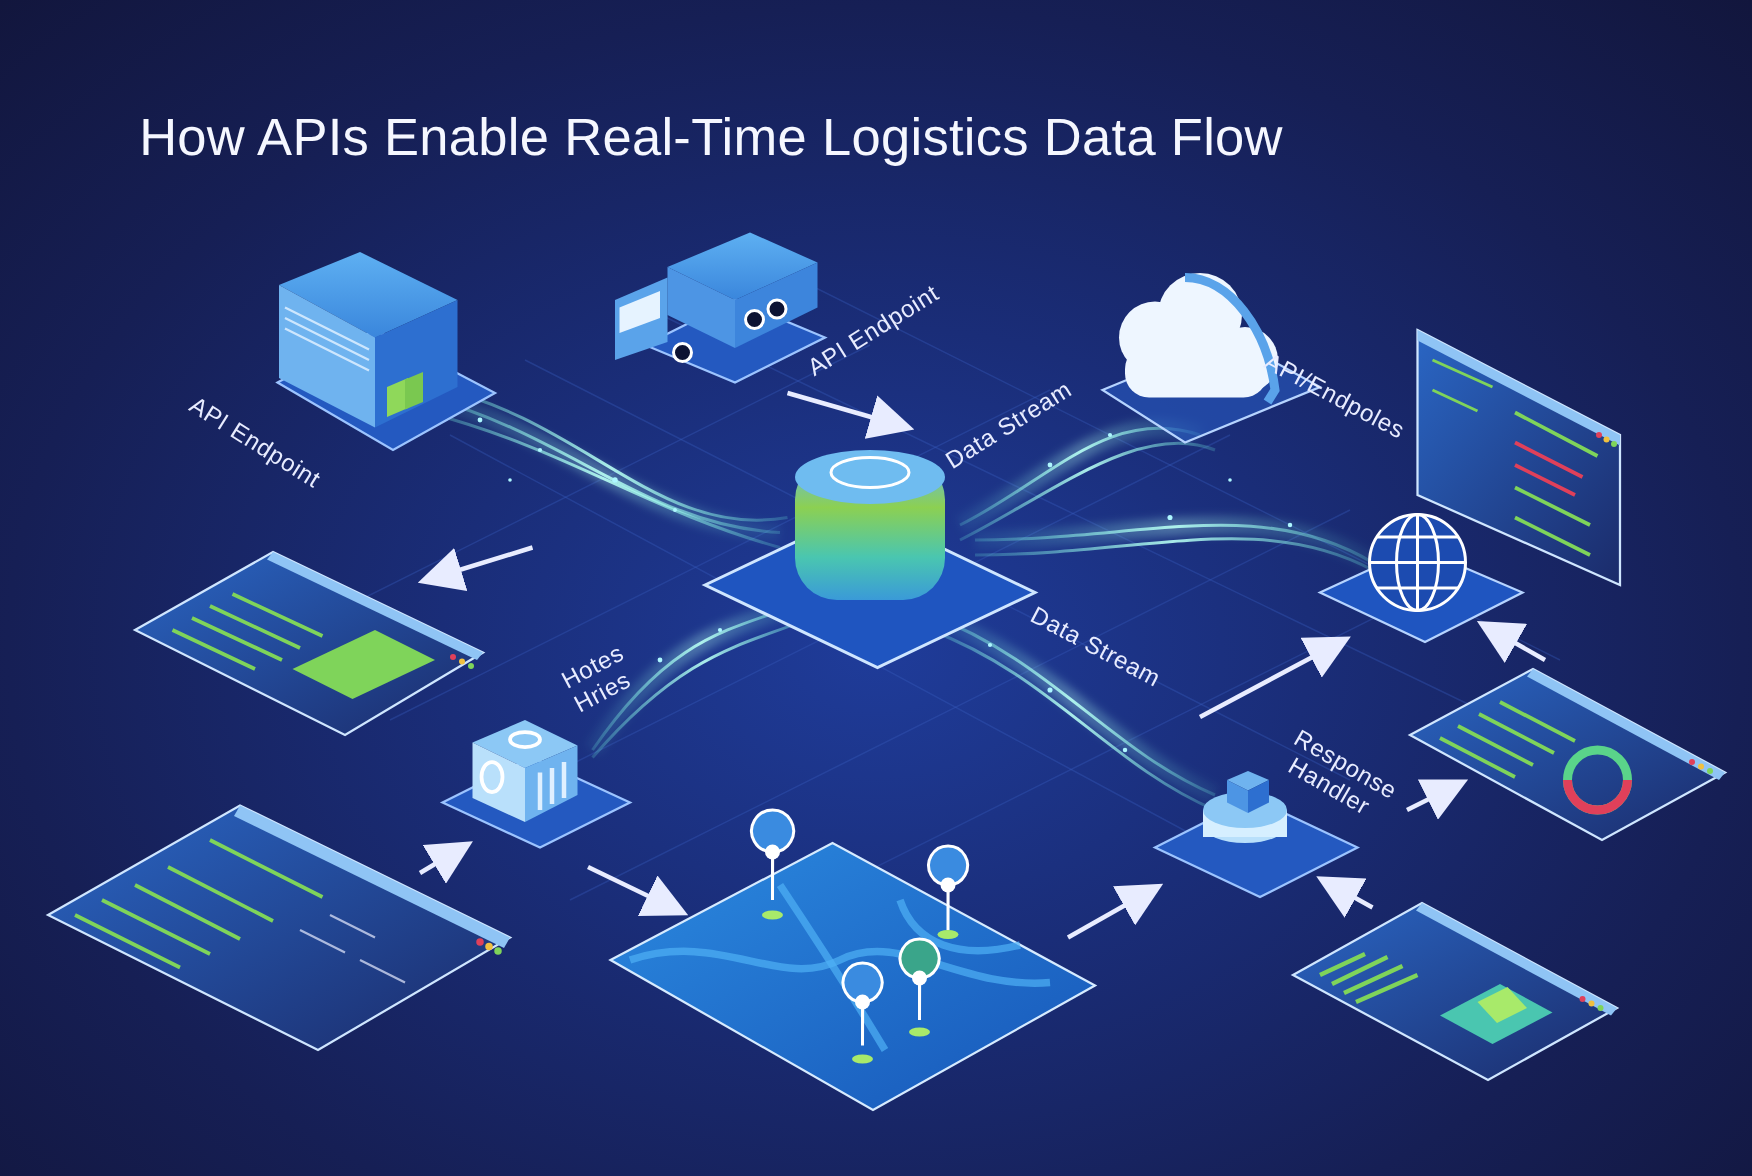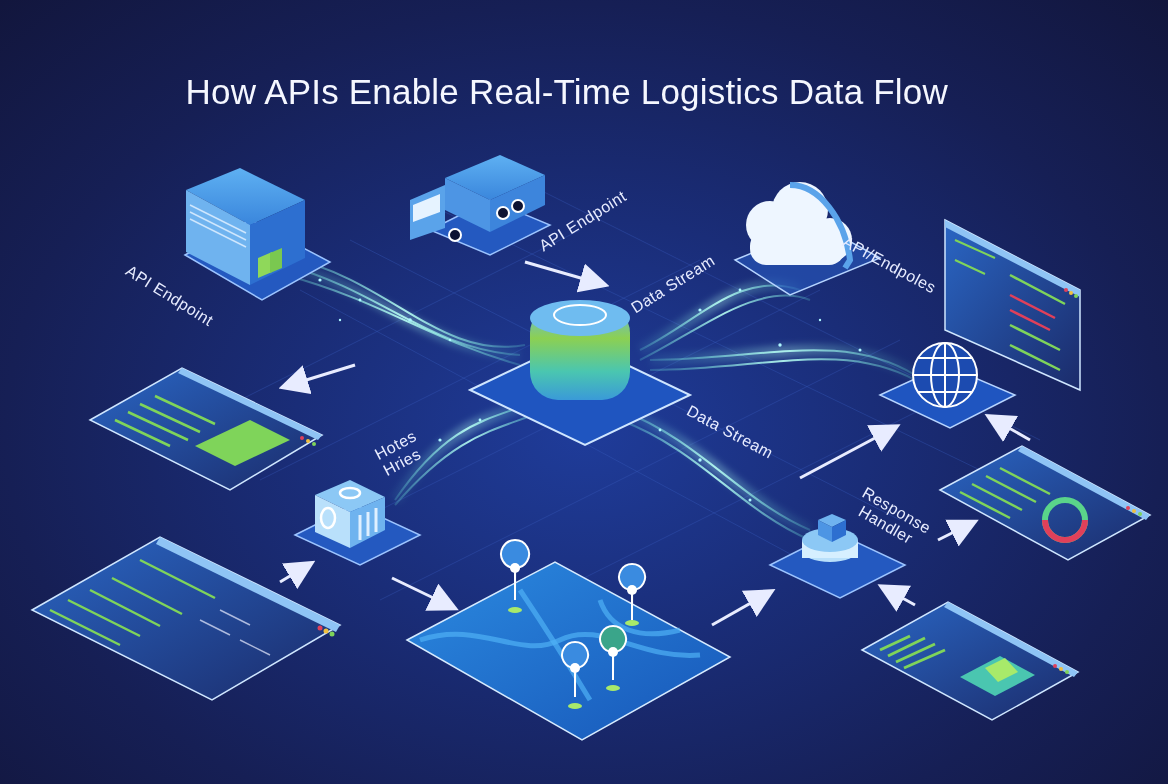--- a/index.html
+++ b/index.html
@@ -1,19 +1,19 @@
 <!DOCTYPE html>
 <html><head>
 <meta charset="utf-8">
 <style>
   html,body{margin:0;padding:0;}
   body{width:1168px;height:784px;overflow:hidden;position:relative;
     background:radial-gradient(ellipse at 50% 55%, #1f3c9a 0%, #1a2d78 35%, #161f55 70%, #12163d 100%);
     font-family:"Liberation Sans", sans-serif;color:#fff;}
-  .title{position:absolute;left:0;top:72px;width:948px;text-align:right;font-size:35px;font-weight:500;letter-spacing:0.2px;color:#f5f7ff;}
+  .title{position:absolute;left:0;top:72px;width:948px;text-align:center;font-size:35px;font-weight:500;letter-spacing:0.2px;color:#f5f7ff;}
   svg.stage{position:absolute;left:0;top:0;}
   .lbl{position:absolute;font-size:16px;color:#e8ecff;white-space:nowrap;transform-origin:left top;letter-spacing:0.5px;}
 </style>
 </head>
 <body>
 
 <div class="title">How APIs Enable Real-Time Logistics Data Flow</div>
 
 <svg class="stage" width="1168" height="784" viewBox="0 0 1168 784">
   <defs>

